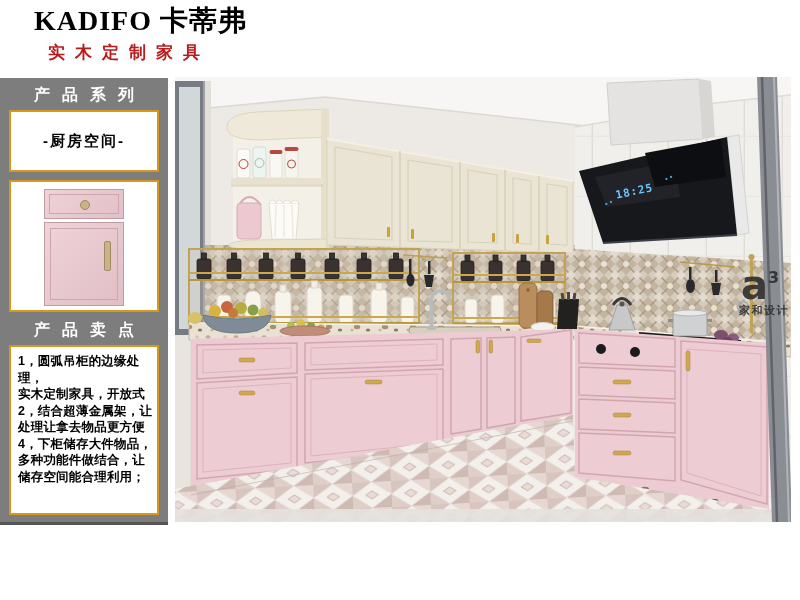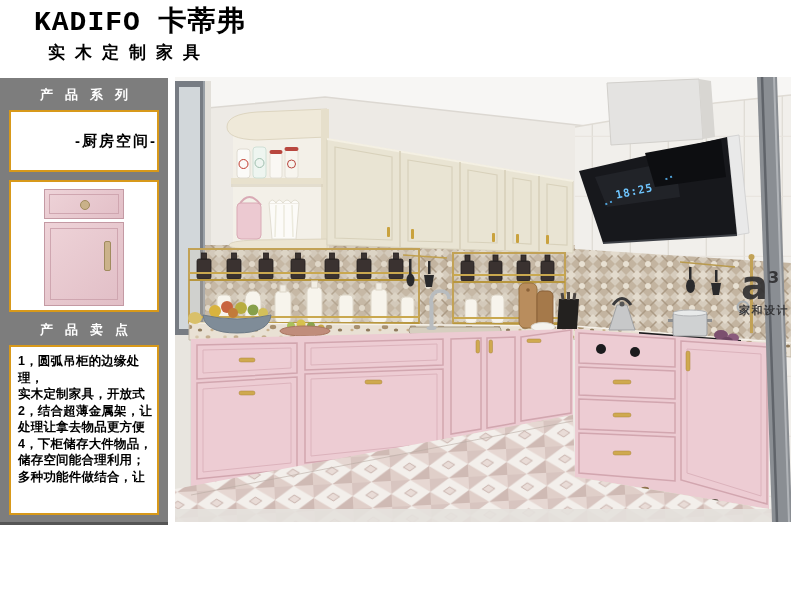--- a/index.html
+++ b/index.html
@@ -1,29 +1,29 @@
 <!DOCTYPE html>
 <html><head>
 <meta charset="utf-8">
 <style>
   html,body{margin:0;padding:0;background:#ffffff;}
   .page{position:relative;width:800px;height:600px;background:#fff;overflow:hidden;
         font-family:"Liberation Sans","DejaVu Sans",sans-serif;}
   
-  .brand-logo{position:absolute;left:34px;top:2px;font-family:Liberation Mono, monospace;
+  .brand-logo{position:absolute;left:34px;top:2px;font-family:Liberation Serif, serif;
         font-weight:bold;font-size:28px;color:#000;letter-spacing:1px;white-space:nowrap;}
-  .brand-tagline{position:absolute;left:48px;top:41px;font-size:17px;color:#000000;
+  .brand-tagline{position:absolute;left:48px;top:41px;font-size:17px;color:#b91c1c;
         letter-spacing:10px;font-weight:bold;white-space:nowrap;}
   
   .sidebar{position:absolute;left:0;top:78px;width:168px;height:447px;background:#7d7d7d;
         border-bottom:3px solid #555;box-sizing:border-box;padding-top:7px;}
-  .s-label{color:#fff;font-size:13px;font-weight:bold;letter-spacing:12px;text-indent:12px;
+  .s-label{color:#fff;font-size:16px;font-weight:bold;letter-spacing:12px;text-indent:12px;
         text-align:center;line-height:20px;}
   .s-box{margin:5px auto 0 auto;background:#fff;border:2px solid #d8991a;width:150px;box-sizing:border-box;}
-  .s-series{height:62px;display:flex;align-items:center;justify-content:flex-end;
+  .s-series{height:62px;display:flex;align-items:center;justify-content:center;
         font-size:15px;font-weight:bold;letter-spacing:2px;color:#000;}
   .s-door{height:132px;position:relative;margin-bottom:8px;}
   .s-selling{height:170px;padding:6px 4px 0 7px;font-size:12.5px;font-weight:bold;color:#000;
         line-height:16.5px;letter-spacing:0.2px;}
   .s-series{margin-bottom:8px;}
   
   .door{position:absolute;left:33px;top:7px;width:80px;height:116px;}
   .door-drawer{height:28px;background:linear-gradient(135deg,#eed3d8,#e2bfc7);
         border:1px solid #c49aa4;position:relative;}
   .door-drawer .inner{position:absolute;left:4px;top:4px;right:4px;bottom:4px;border:1px solid #cfa6b0;}
@@ -64,22 +64,22 @@
       </div>
     </div>
 
     <div class="s-label">产品卖点</div>
     <div class="s-box s-selling">
       <div>1，圆弧吊柜的边缘处理，</div>
       <div>实木定制家具，开放式</div>
       <div>2，结合超薄金属架，让</div>
       <div>处理让拿去物品更方便</div>
       <div>4，下柜储存大件物品，</div>
+      <div>多种功能件做结合，让</div>
       <div>储存空间能合理利用；</div>
-      <div>多种功能件做结合，让</div>
     </div>
   </aside>
 
   <svg class="kitchen" viewBox="0 0 616 445">
     <defs>
       <pattern id="bs" width="22" height="22" patternUnits="userSpaceOnUse">
         <rect width="22" height="22" fill="#d6ccbd"></rect>
         <path d="M0,11 L11,0 L22,11 L11,22 Z" fill="#c3b4a0"></path>
         <path d="M0,0 L22,22 M22,0 L0,22" stroke="#ab9a84" stroke-width="1.5"></path>
         <circle cx="11" cy="11" r="3" fill="#e8e0d2"></circle>

